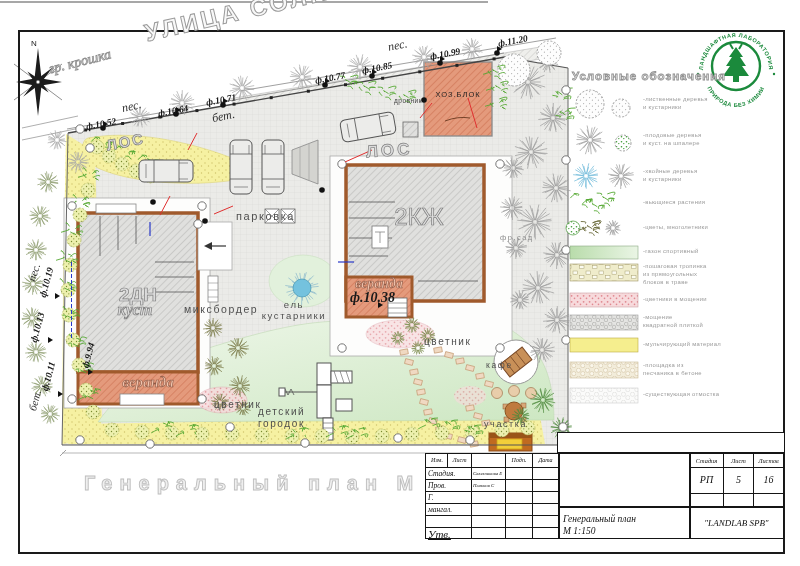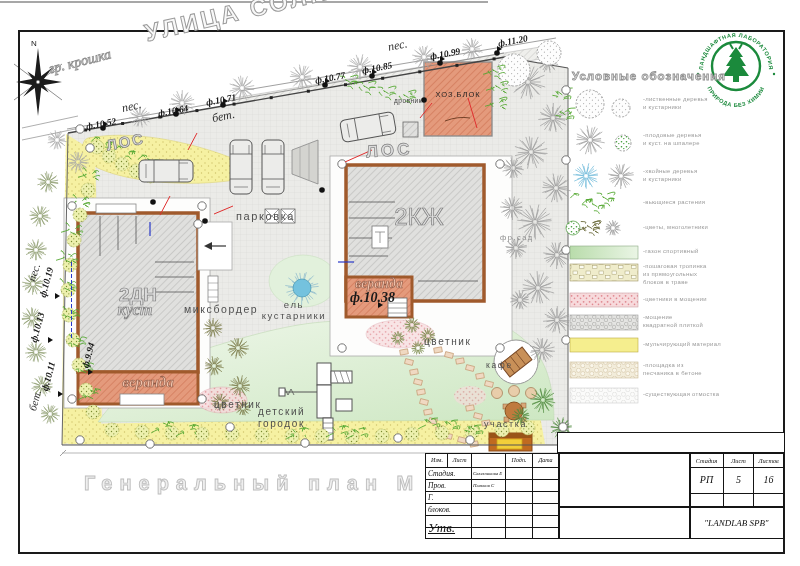--- a/index.html
+++ b/index.html
@@ -1911,27 +1911,29 @@
   <div class="tbtxt" style="left:1px;top:3px;width:20px;text-align:center;font-size:6px;">Изм.</div>
   <div class="tbtxt" style="left:22px;top:3px;width:23px;text-align:center;font-size:6px;">Лист</div>
   <div class="tbtxt" style="left:80px;top:3px;width:26px;text-align:center;font-size:6px;">Подп.</div>
   <div class="tbtxt" style="left:107px;top:3px;width:25px;text-align:center;font-size:6px;">Дата</div>
 
   <div class="tbtxt" style="left:2px;top:15px;font-size:7.5px;">Стадия.</div>
   <div class="tbtxt" style="left:47px;top:17px;font-size:4.8px;">Селезникова Е</div>
   <div class="tbtxt" style="left:2px;top:27px;font-size:7.5px;">Пров.</div>
   <div class="tbtxt" style="left:47px;top:29px;font-size:4.8px;">Пьянков С</div>
   <div class="tbtxt" style="left:2px;top:39px;font-size:7.5px;">Г.</div>
-  <div class="tbtxt" style="left:2px;top:51px;font-size:7.5px;">блоков.</div>
-  <div class="tbtxt" style="left:2px;top:66px;font-size:13px;text-decoration:underline;">Утв.</div>
+  <div class="tbtxt" style="left:2px;top:51px;font-size:7.5px;">мангал.</div>
+  <div class="tbtxt" style="left:2px;top:74px;font-size:11px;text-decoration:underline;">Утв.</div>
 
 
   <div class="tbtxt" style="left:264px;top:3px;width:33px;text-align:center;font-size:6.3px;">Стадия</div>
   <div class="tbtxt" style="left:298px;top:3px;width:29px;text-align:center;font-size:6.3px;">Лист</div>
   <div class="tbtxt" style="left:328px;top:3px;width:29px;text-align:center;font-size:6.3px;">Листов</div>
   <div class="tbtxt" style="left:264px;top:20px;width:33px;text-align:center;font-size:10px;">РП</div>
   <div class="tbtxt" style="left:298px;top:20px;width:29px;text-align:center;font-size:10px;">5</div>
   <div class="tbtxt" style="left:328px;top:20px;width:29px;text-align:center;font-size:10px;">16</div>
 
+  <div class="tbtxt" style="left:137px;top:59px;width:124px;font-size:9.5px;line-height:1.3;">Генеральный план
+М 1:150</div>
   <div class="tbtxt" style="left:264px;top:64px;width:93px;text-align:center;font-size:9px;">"LANDLAB SPB"</div>
 </div>
 
 </div>
 
 </body></html>

